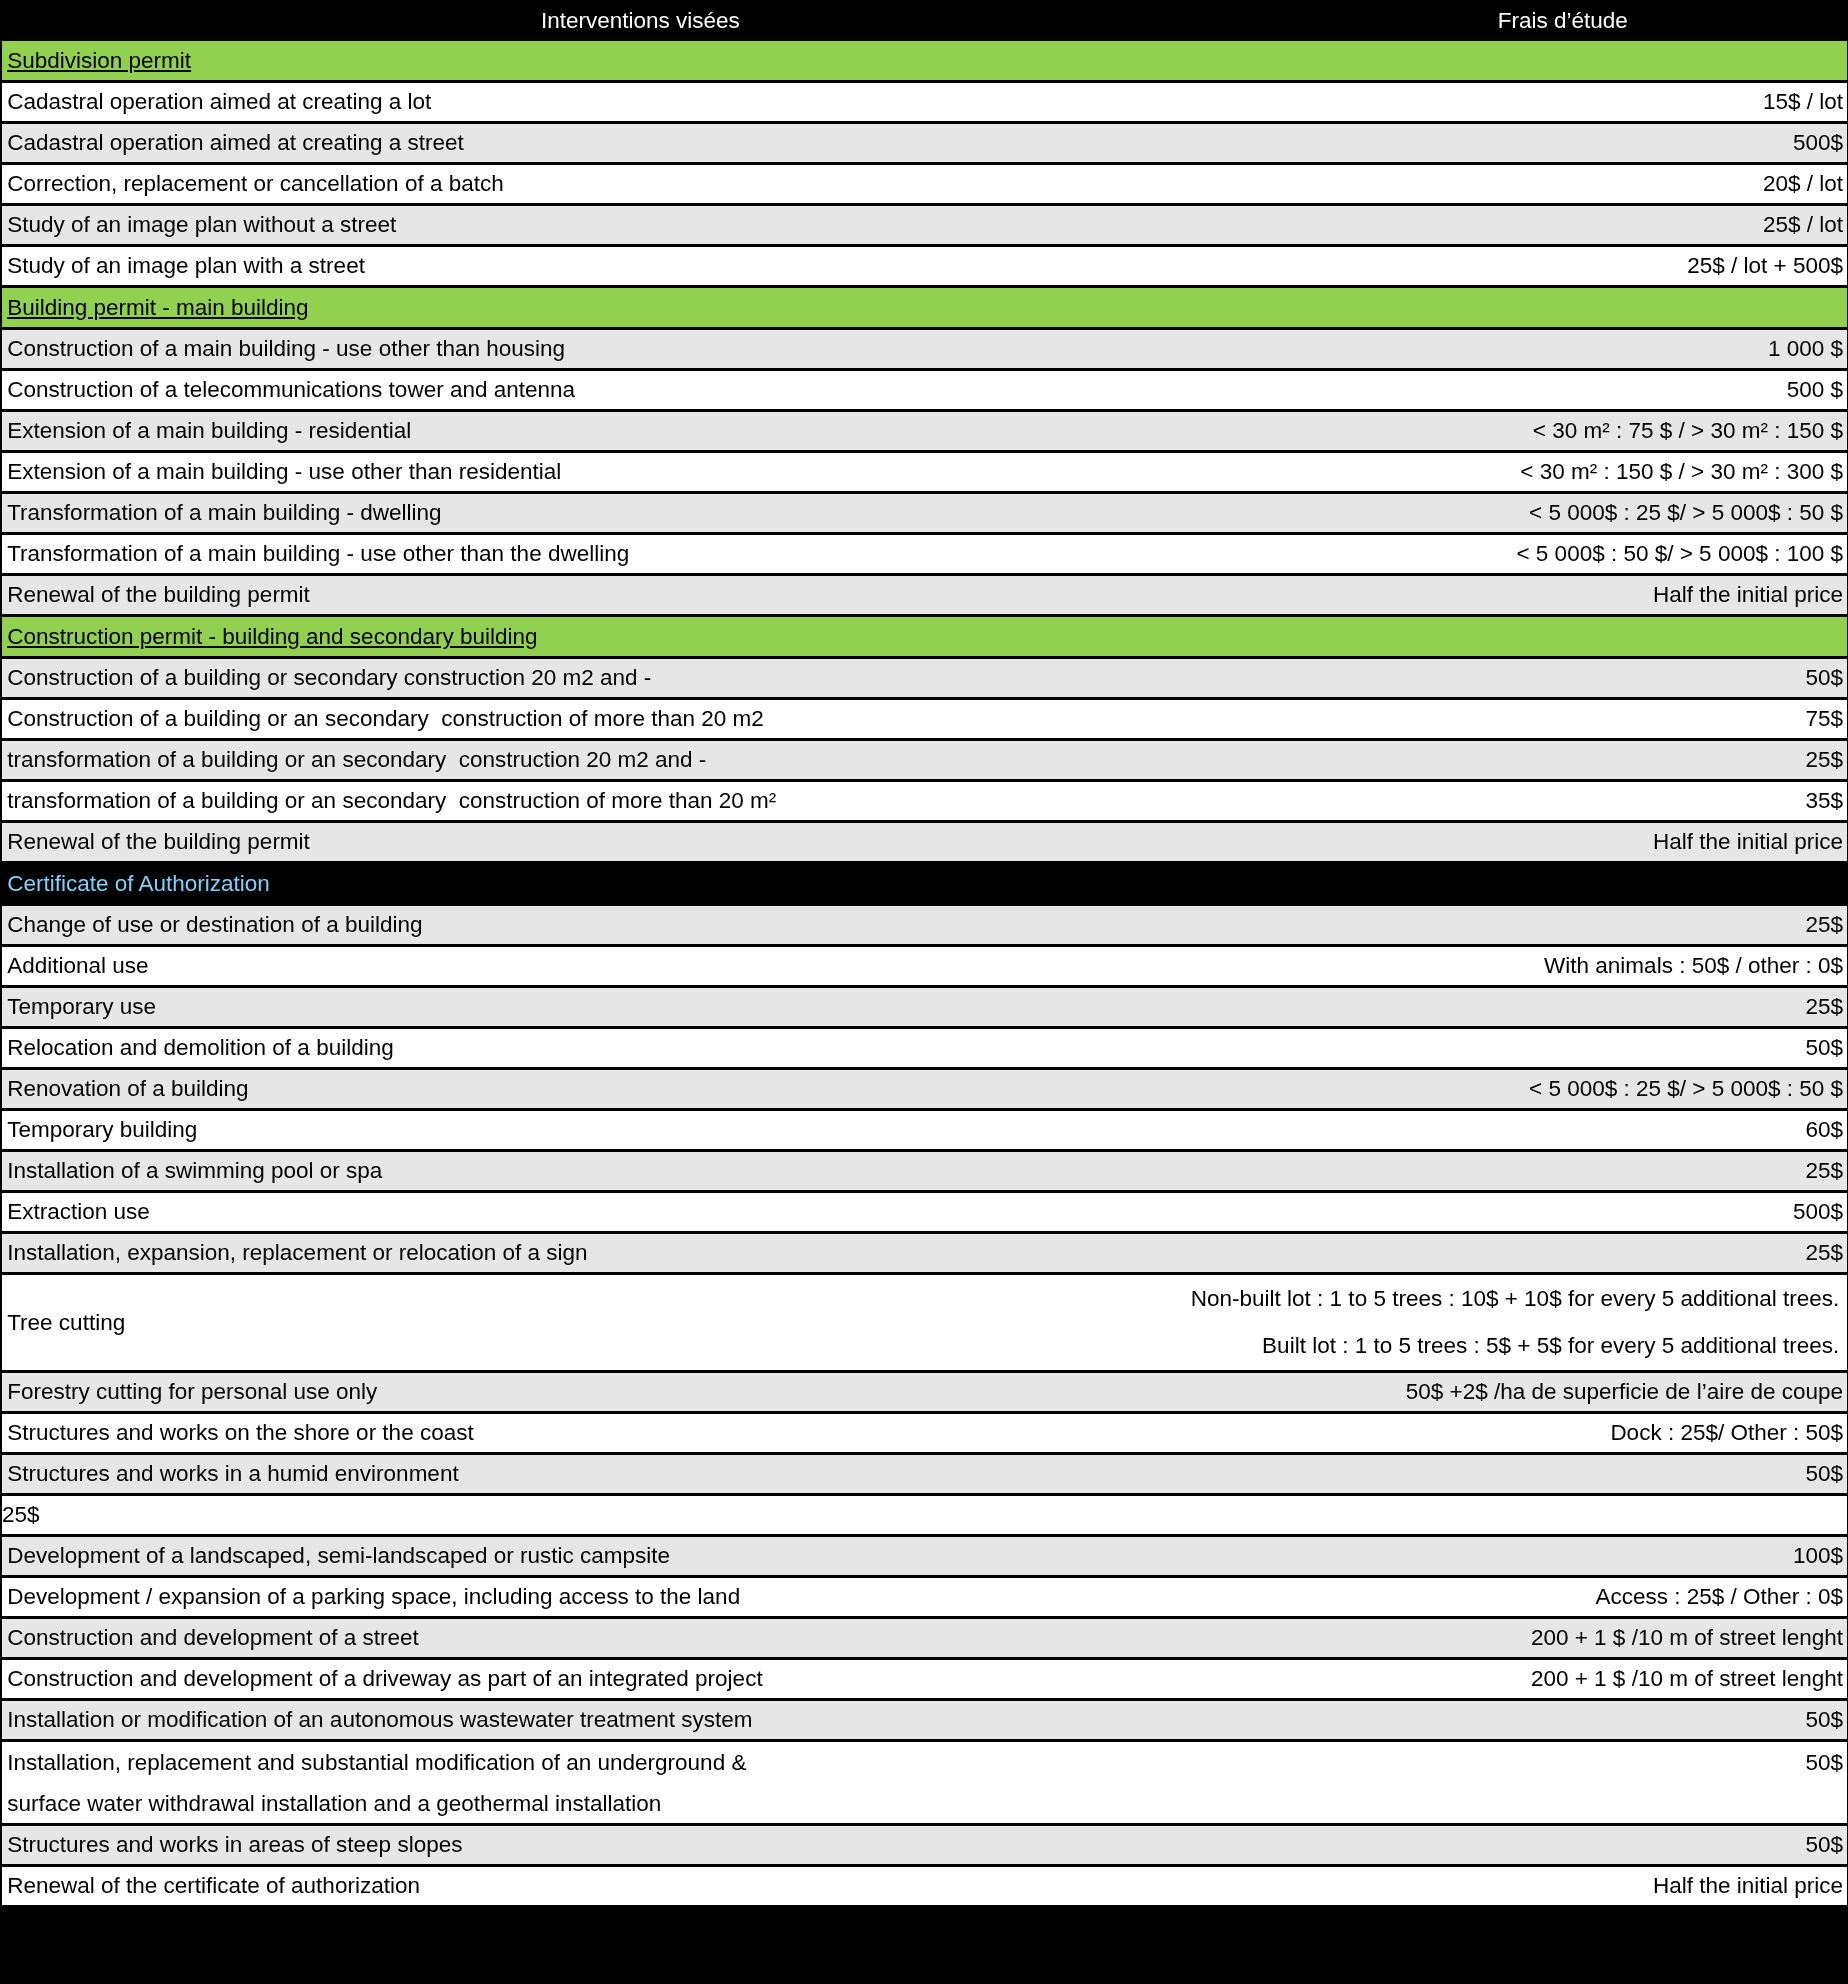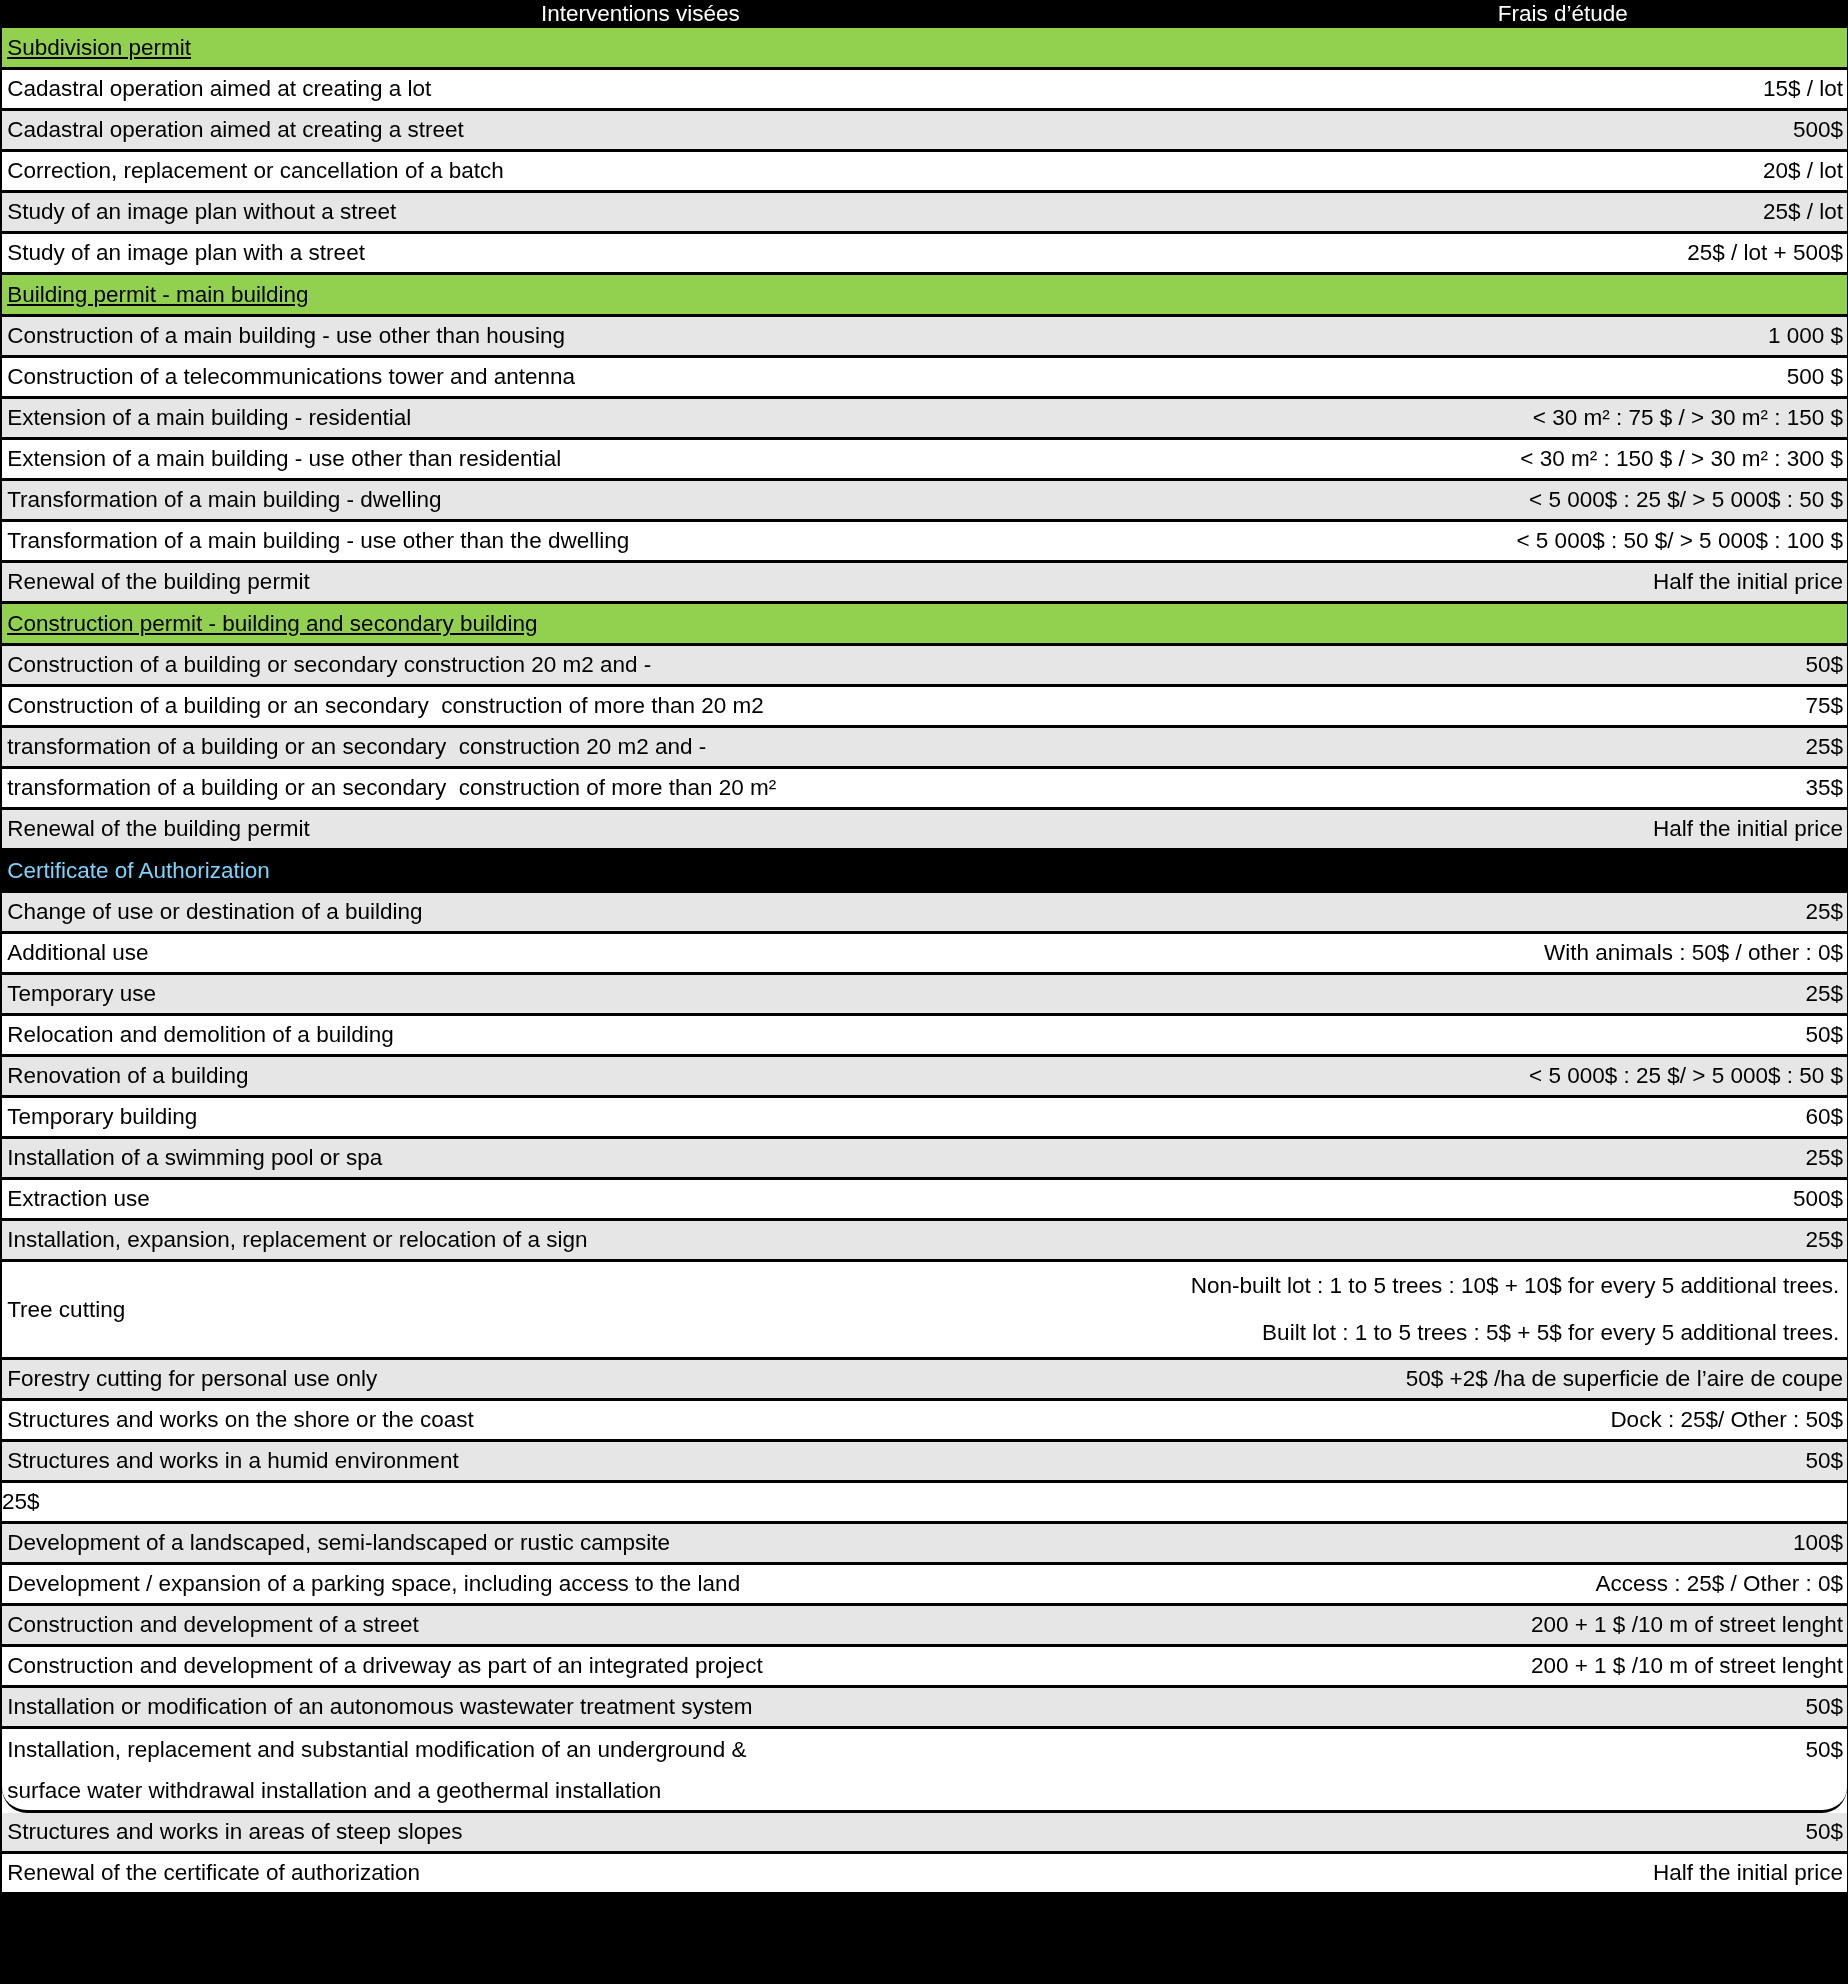--- a/index.html
+++ b/index.html
@@ -8,21 +8,21 @@
   .table{
     width:1849px;height:1985px;box-sizing:border-box;
     display:flex;flex-direction:column;
     background:var(--white);
     border-left:2.6px solid var(--black);
     border-right:2.6px solid var(--black);
     font-family:"Liberation Sans",sans-serif;
     color:var(--black);
   }
   .thead{
-    flex:0 0 auto;height:28px;background:var(--black);color:#ffffff;
+    flex:0 0 auto;height:41px;background:var(--black);color:#ffffff;
     display:flex;align-items:center;
   }
   .th{font-size:22.5px;text-align:center;}
   .hcol1{width:69.2%;}
   .hcol2{width:30.8%;}
   .tbody{flex:0 0 auto;display:flex;flex-direction:column;}
   .row{
     display:flex;align-items:center;justify-content:space-between;
     height:41px;border-bottom:3.2px solid var(--black);box-sizing:border-box;
     font-size:22.5px;background:var(--white);
@@ -37,21 +37,21 @@
   }
   .price{
     padding-right:4px;text-align:left;white-space:nowrap;flex:0 0 auto;
   }
   .row.tree{height:98px;}
   .row.tree .label{align-self:center;}
   .price-lines{
     display:flex;flex-direction:column;justify-content:space-around;
     height:100%;padding-right:7.7px;text-align:right;flex:0 0 auto;white-space:nowrap;
   }
-  .row.two-line{height:84px;align-items:flex-start;border-radius:25px;}
+  .row.two-line{height:84px;align-items:flex-start;}
   .row.two-line .label{line-height:41px;}
   .row.two-line .price{line-height:41px;}
   .bottom-bar{flex:1 1 auto;background:var(--black);}
 </style>
 </head>
 <body>
 
 <div class="table">
   <div class="thead">
     <div class="th hcol1">Interventions visées</div>

